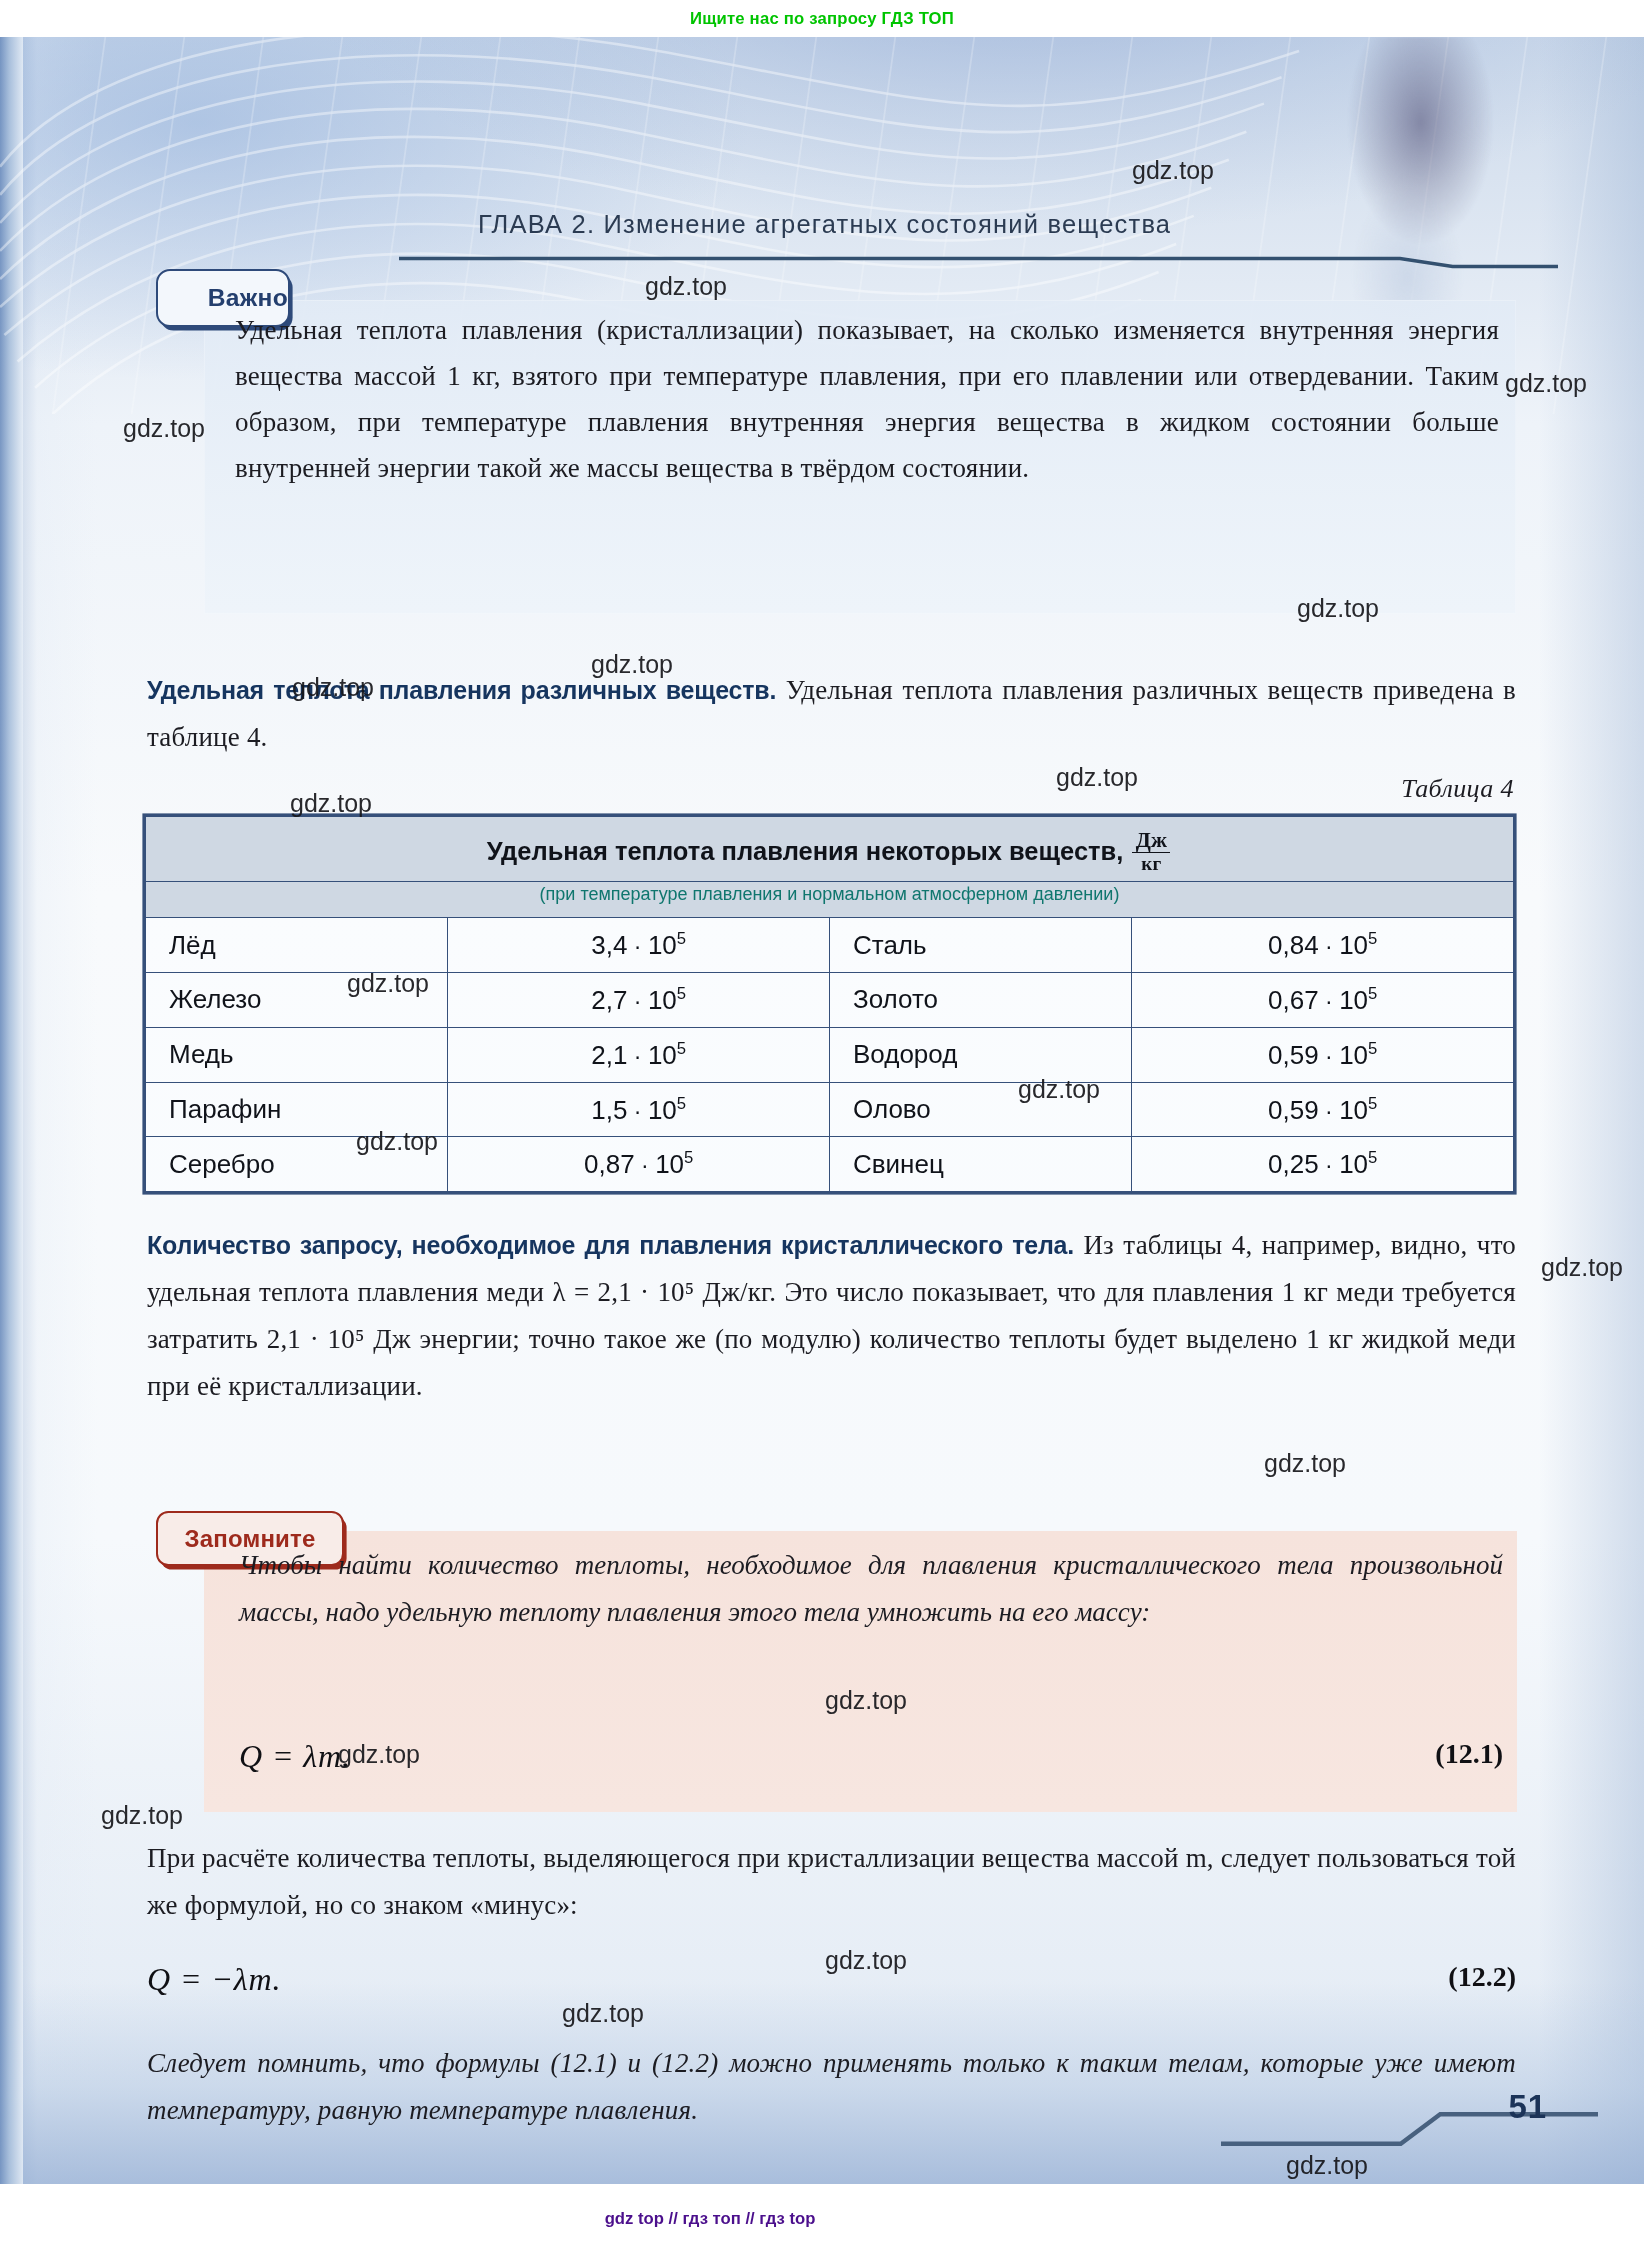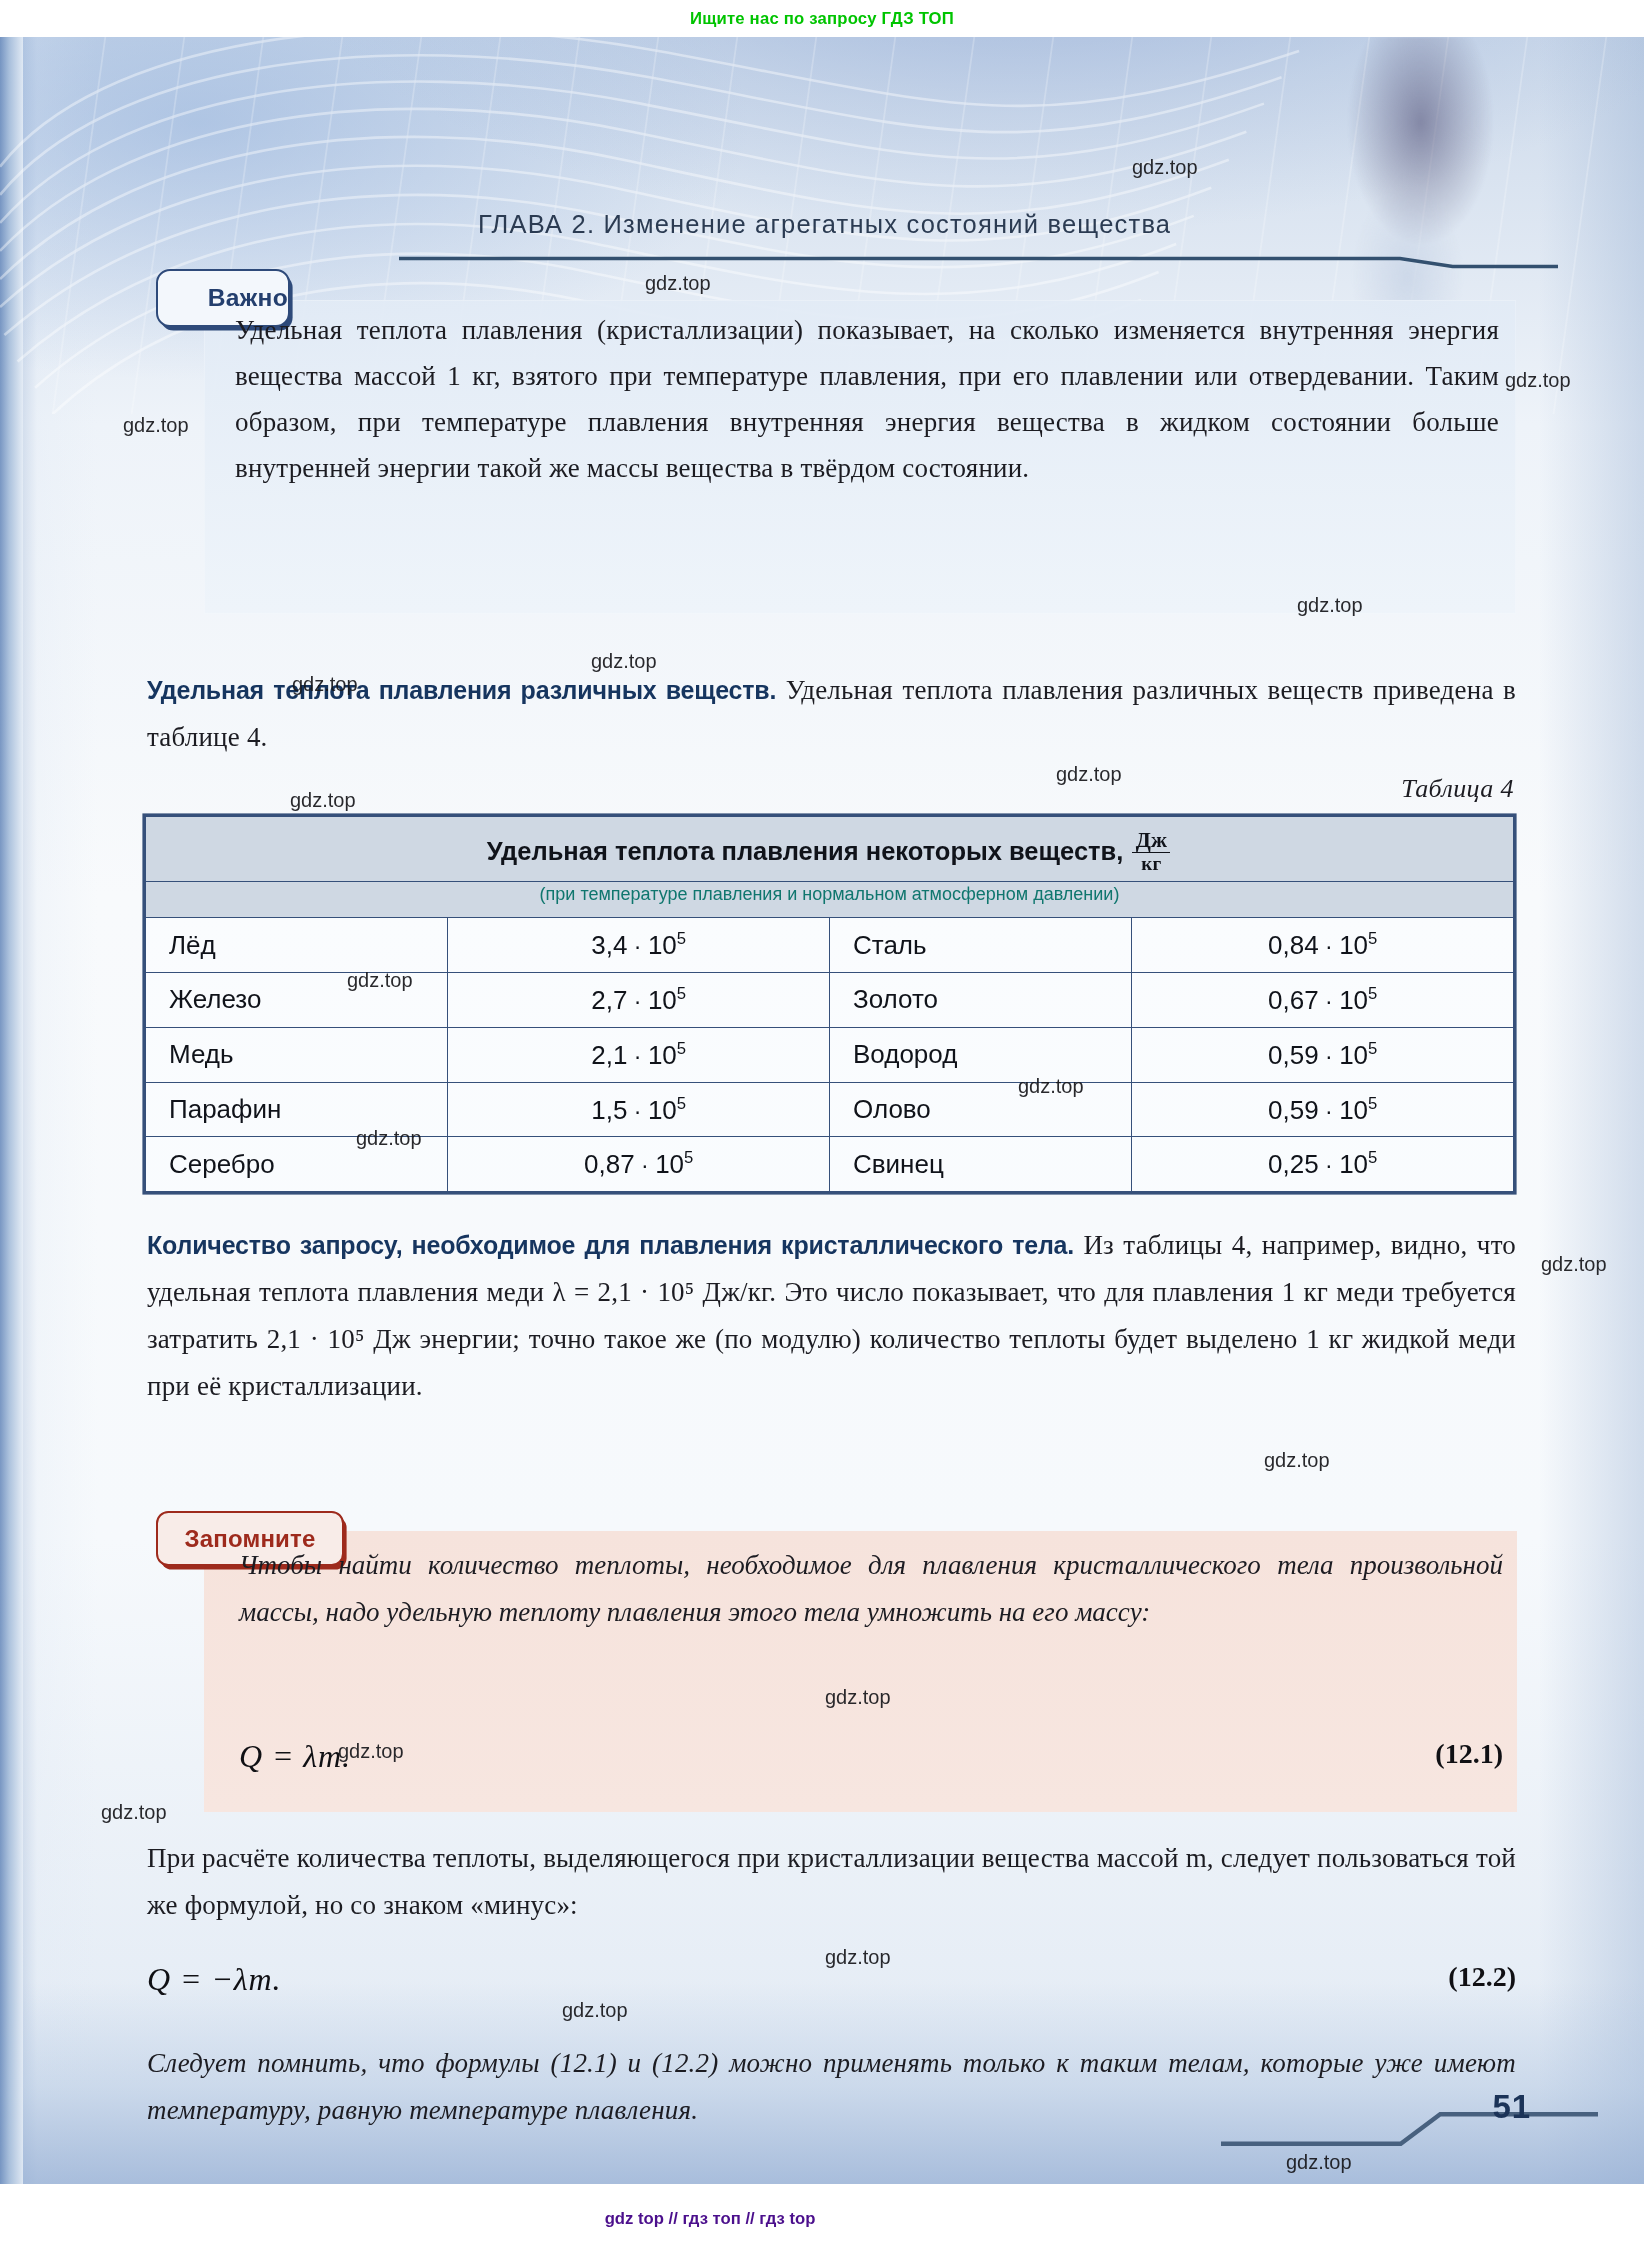--- a/index.html
+++ b/index.html
@@ -193,31 +193,31 @@
     font-size:32px;color:#101014;letter-spacing:0.9px;
   }
   .eqno{
     position:absolute;right:0;
     font-family:"Liberation Serif", serif;font-weight:700;
     font-size:28px;color:#101014;
   }
 
   
   .folio{
-    position:absolute;right:113px;bottom:58px;
+    position:absolute;right:97px;bottom:58px;
     font-family:"Liberation Sans", sans-serif;
     font-weight:700;font-size:33px;color:#1b3358;letter-spacing:0.9px;
   }
   .folio-rule{position:absolute;right:46px;bottom:35px;width:377px;height:40px;}
 
   
   .wm{
     position:absolute;
     font-family:"Liberation Sans", sans-serif;
-    font-size:20px;color:#17171b;
+    font-size:25px;color:#17171b;
     white-space:nowrap;pointer-events:none;
     opacity:.92;
     text-align:right;
   }
 </style>
 </head>
 <body>
 
 <div class="promo-top">
   <span>Ищите нас по запросу ГДЗ ТОП</span>

